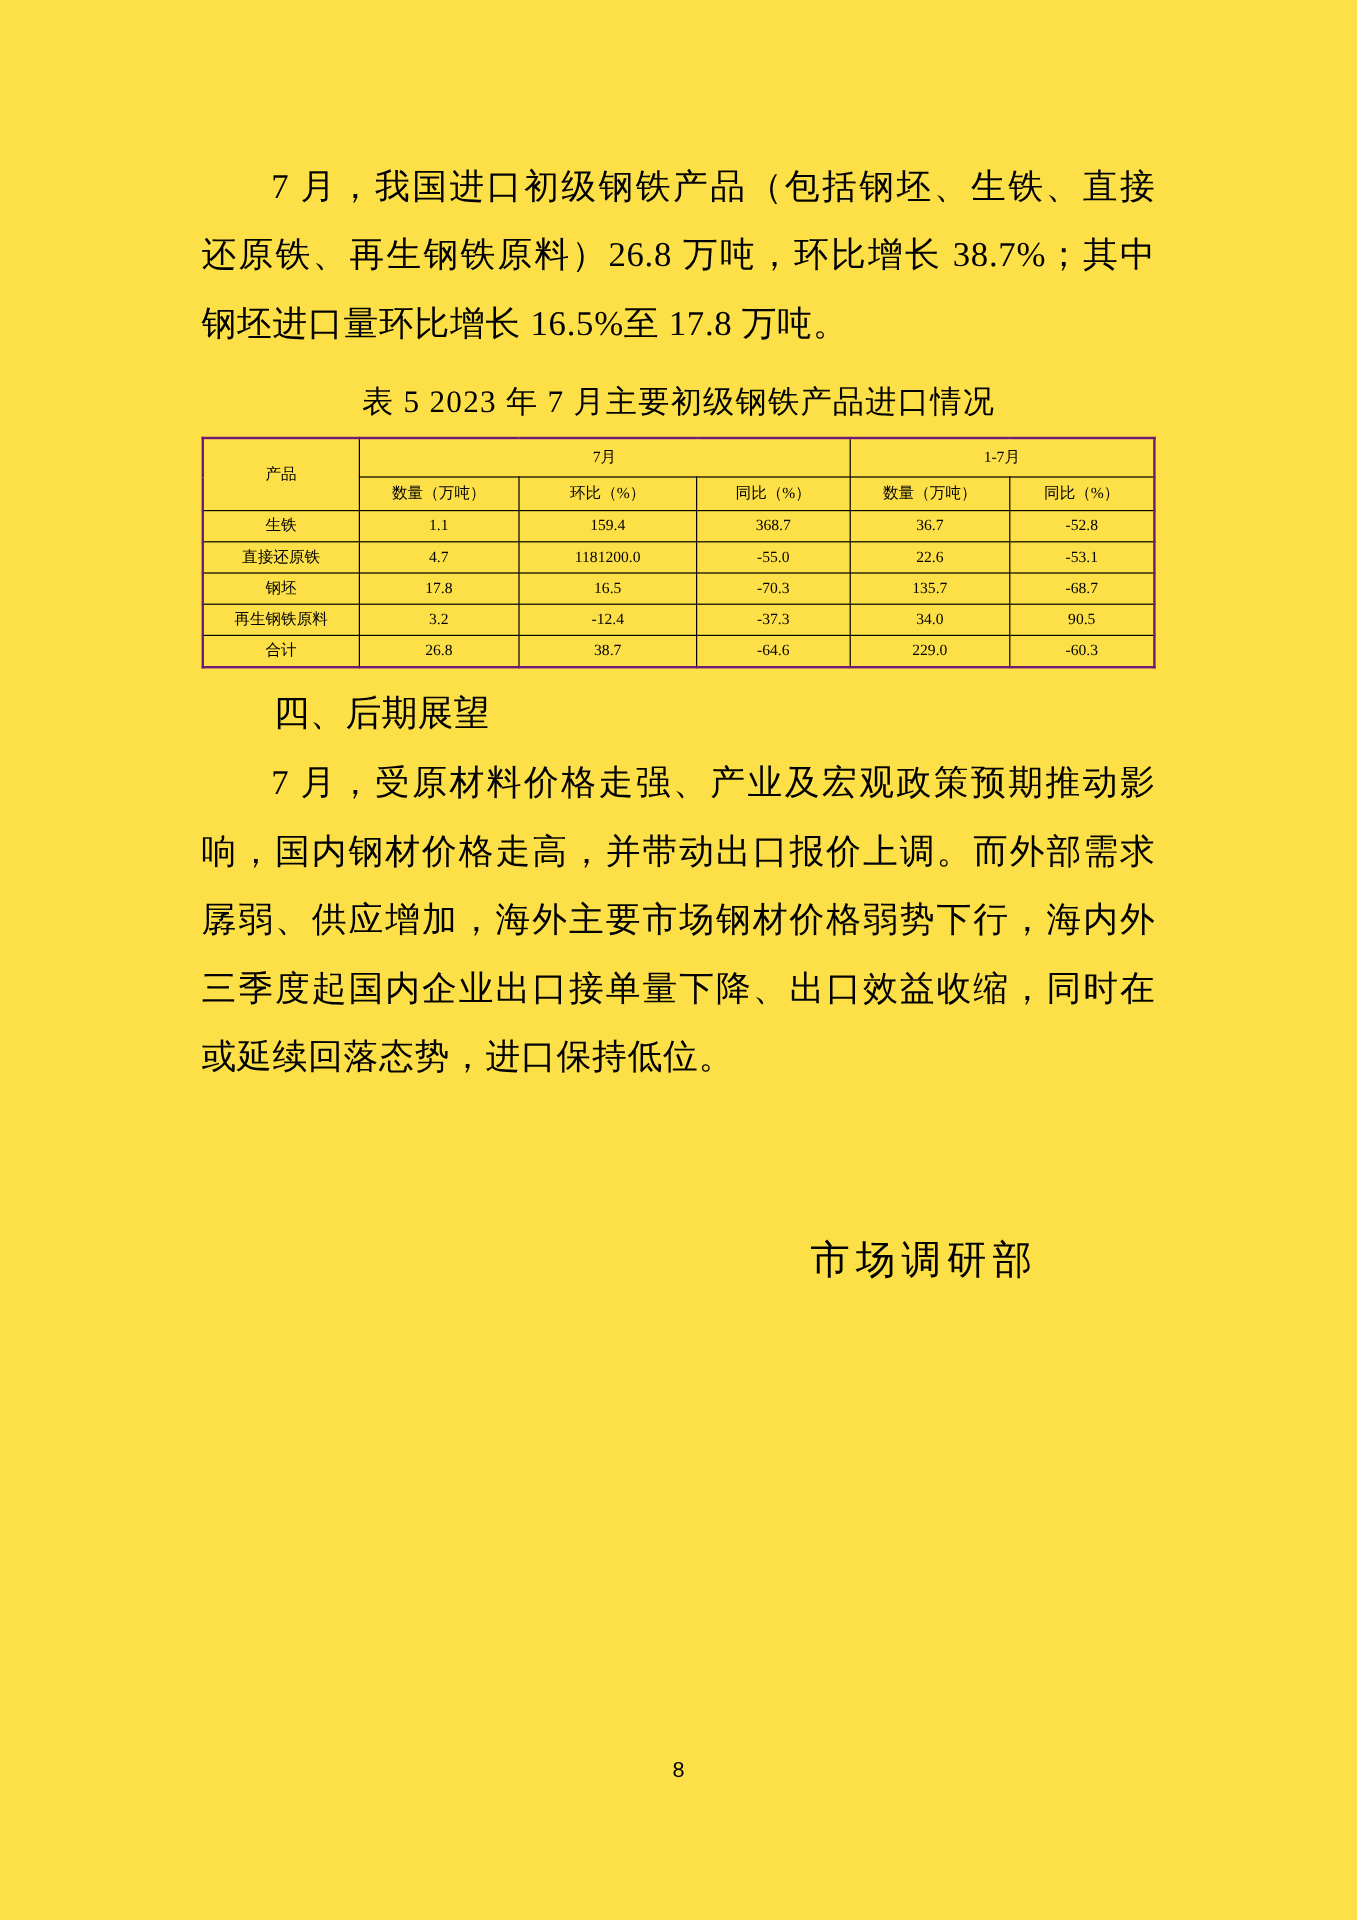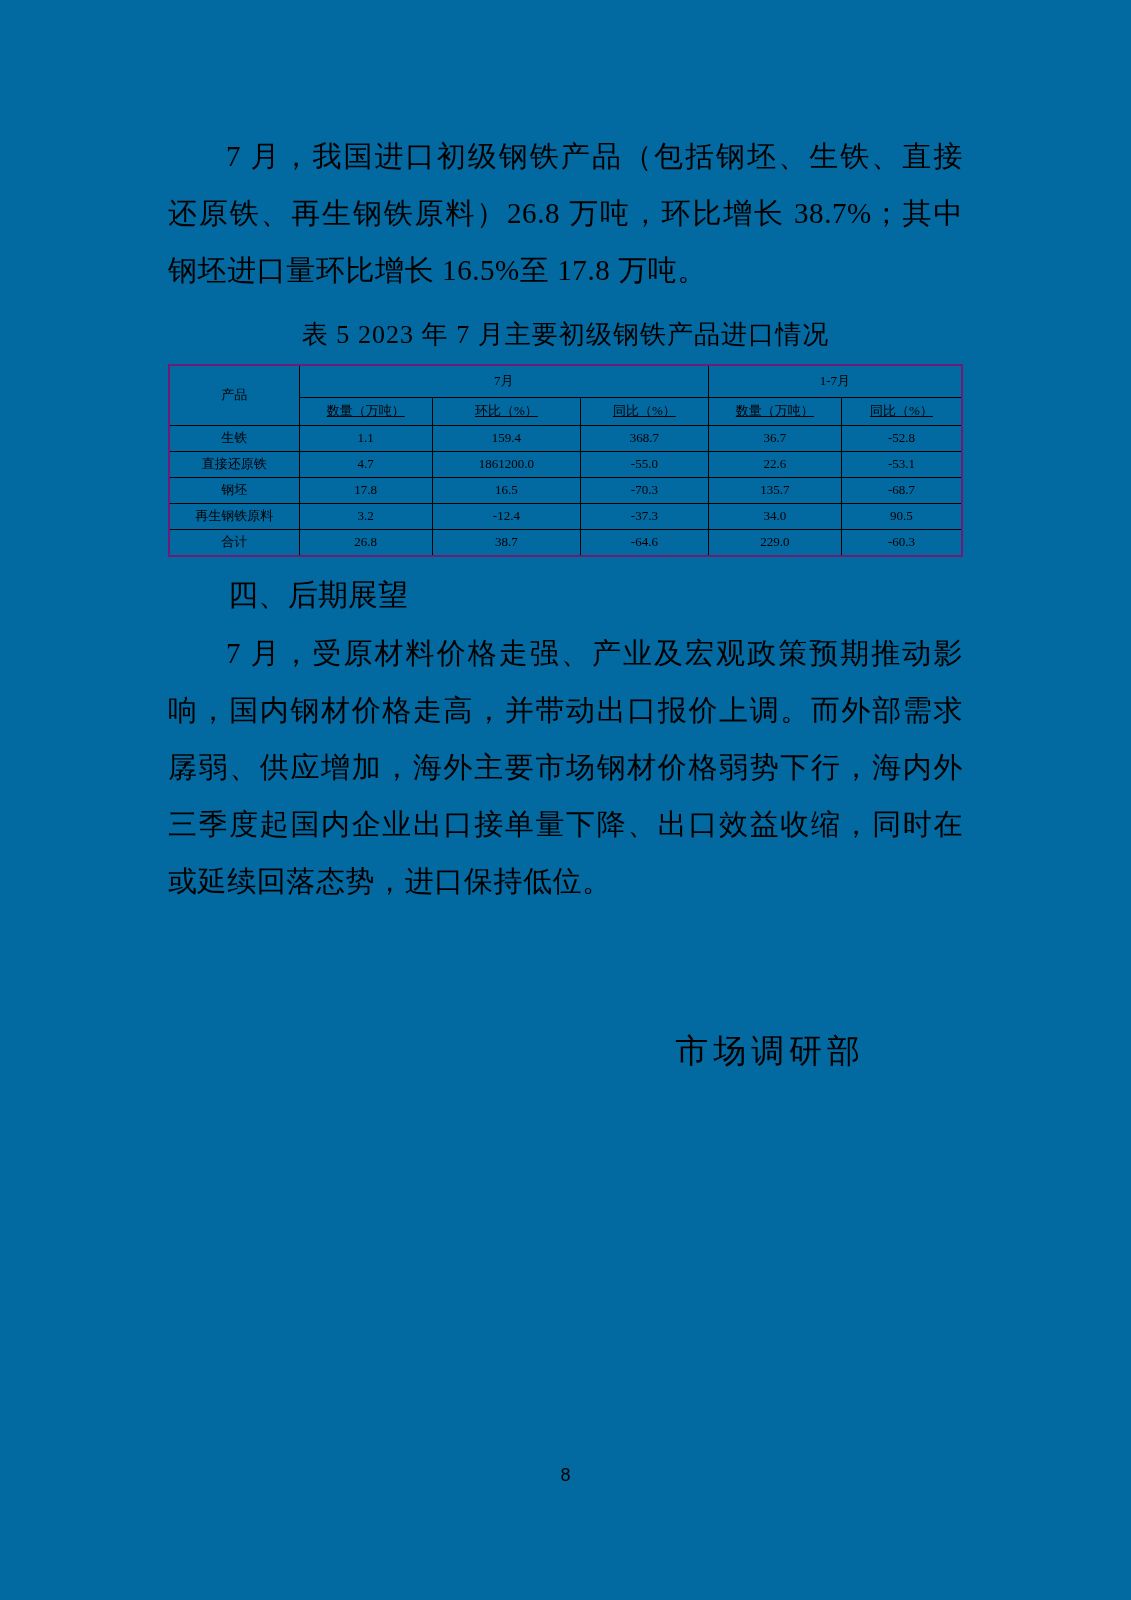--- a/index.html
+++ b/index.html
@@ -1,21 +1,21 @@
 <!DOCTYPE html>
 <html><head>
 <meta charset="utf-8">
 <style>
   html, body { margin: 0; padding: 0; background: #ffffff; }
   .page {
     position: relative;
     width: 1131px;
     height: 1600px;
     margin: 0 auto;
-    background: #0369a1;
+    background: #fde047;
     box-sizing: border-box;
     padding: 128px 168px 0 168px;
     color: #000000;
     font-family: "Liberation Serif", "DejaVu Serif", serif;
     overflow: hidden;
   }
   .para { font-size: 29px; }
   .line {
     line-height: 57px;
     text-align: justify;
@@ -44,21 +44,21 @@
   table.data-table td {
     border: 1px solid #000;
     text-align: center;
     vertical-align: middle;
     padding: 0;
     line-height: 1.15;
     overflow: hidden;
     white-space: nowrap;
   }
   tr.hrow1 td { height: 31px; }
-  tr.hrow2 td { height: 27px; text-decoration: underline; }
+  tr.hrow2 td { height: 27px; }
   tr.drow  td { height: 25px; margin-left: 42px; }
 
   .heading {
     margin-top: 15px;
     padding-left: 60px;
     font-family: "Liberation Sans", "DejaVu Sans", sans-serif;
     font-weight: normal;
     font-size: 30px;
     line-height: 46px;
   }
@@ -123,21 +123,21 @@
         <td>生铁</td>
         <td>1.1</td>
         <td>159.4</td>
         <td>368.7</td>
         <td>36.7</td>
         <td>-52.8</td>
       </tr>
       <tr class="drow">
         <td>直接还原铁</td>
         <td>4.7</td>
-        <td>1861200.0</td>
+        <td>1181200.0</td>
         <td>-55.0</td>
         <td>22.6</td>
         <td>-53.1</td>
       </tr>
       <tr class="drow">
         <td>钢坯</td>
         <td>17.8</td>
         <td>16.5</td>
         <td>-70.3</td>
         <td>135.7</td>

